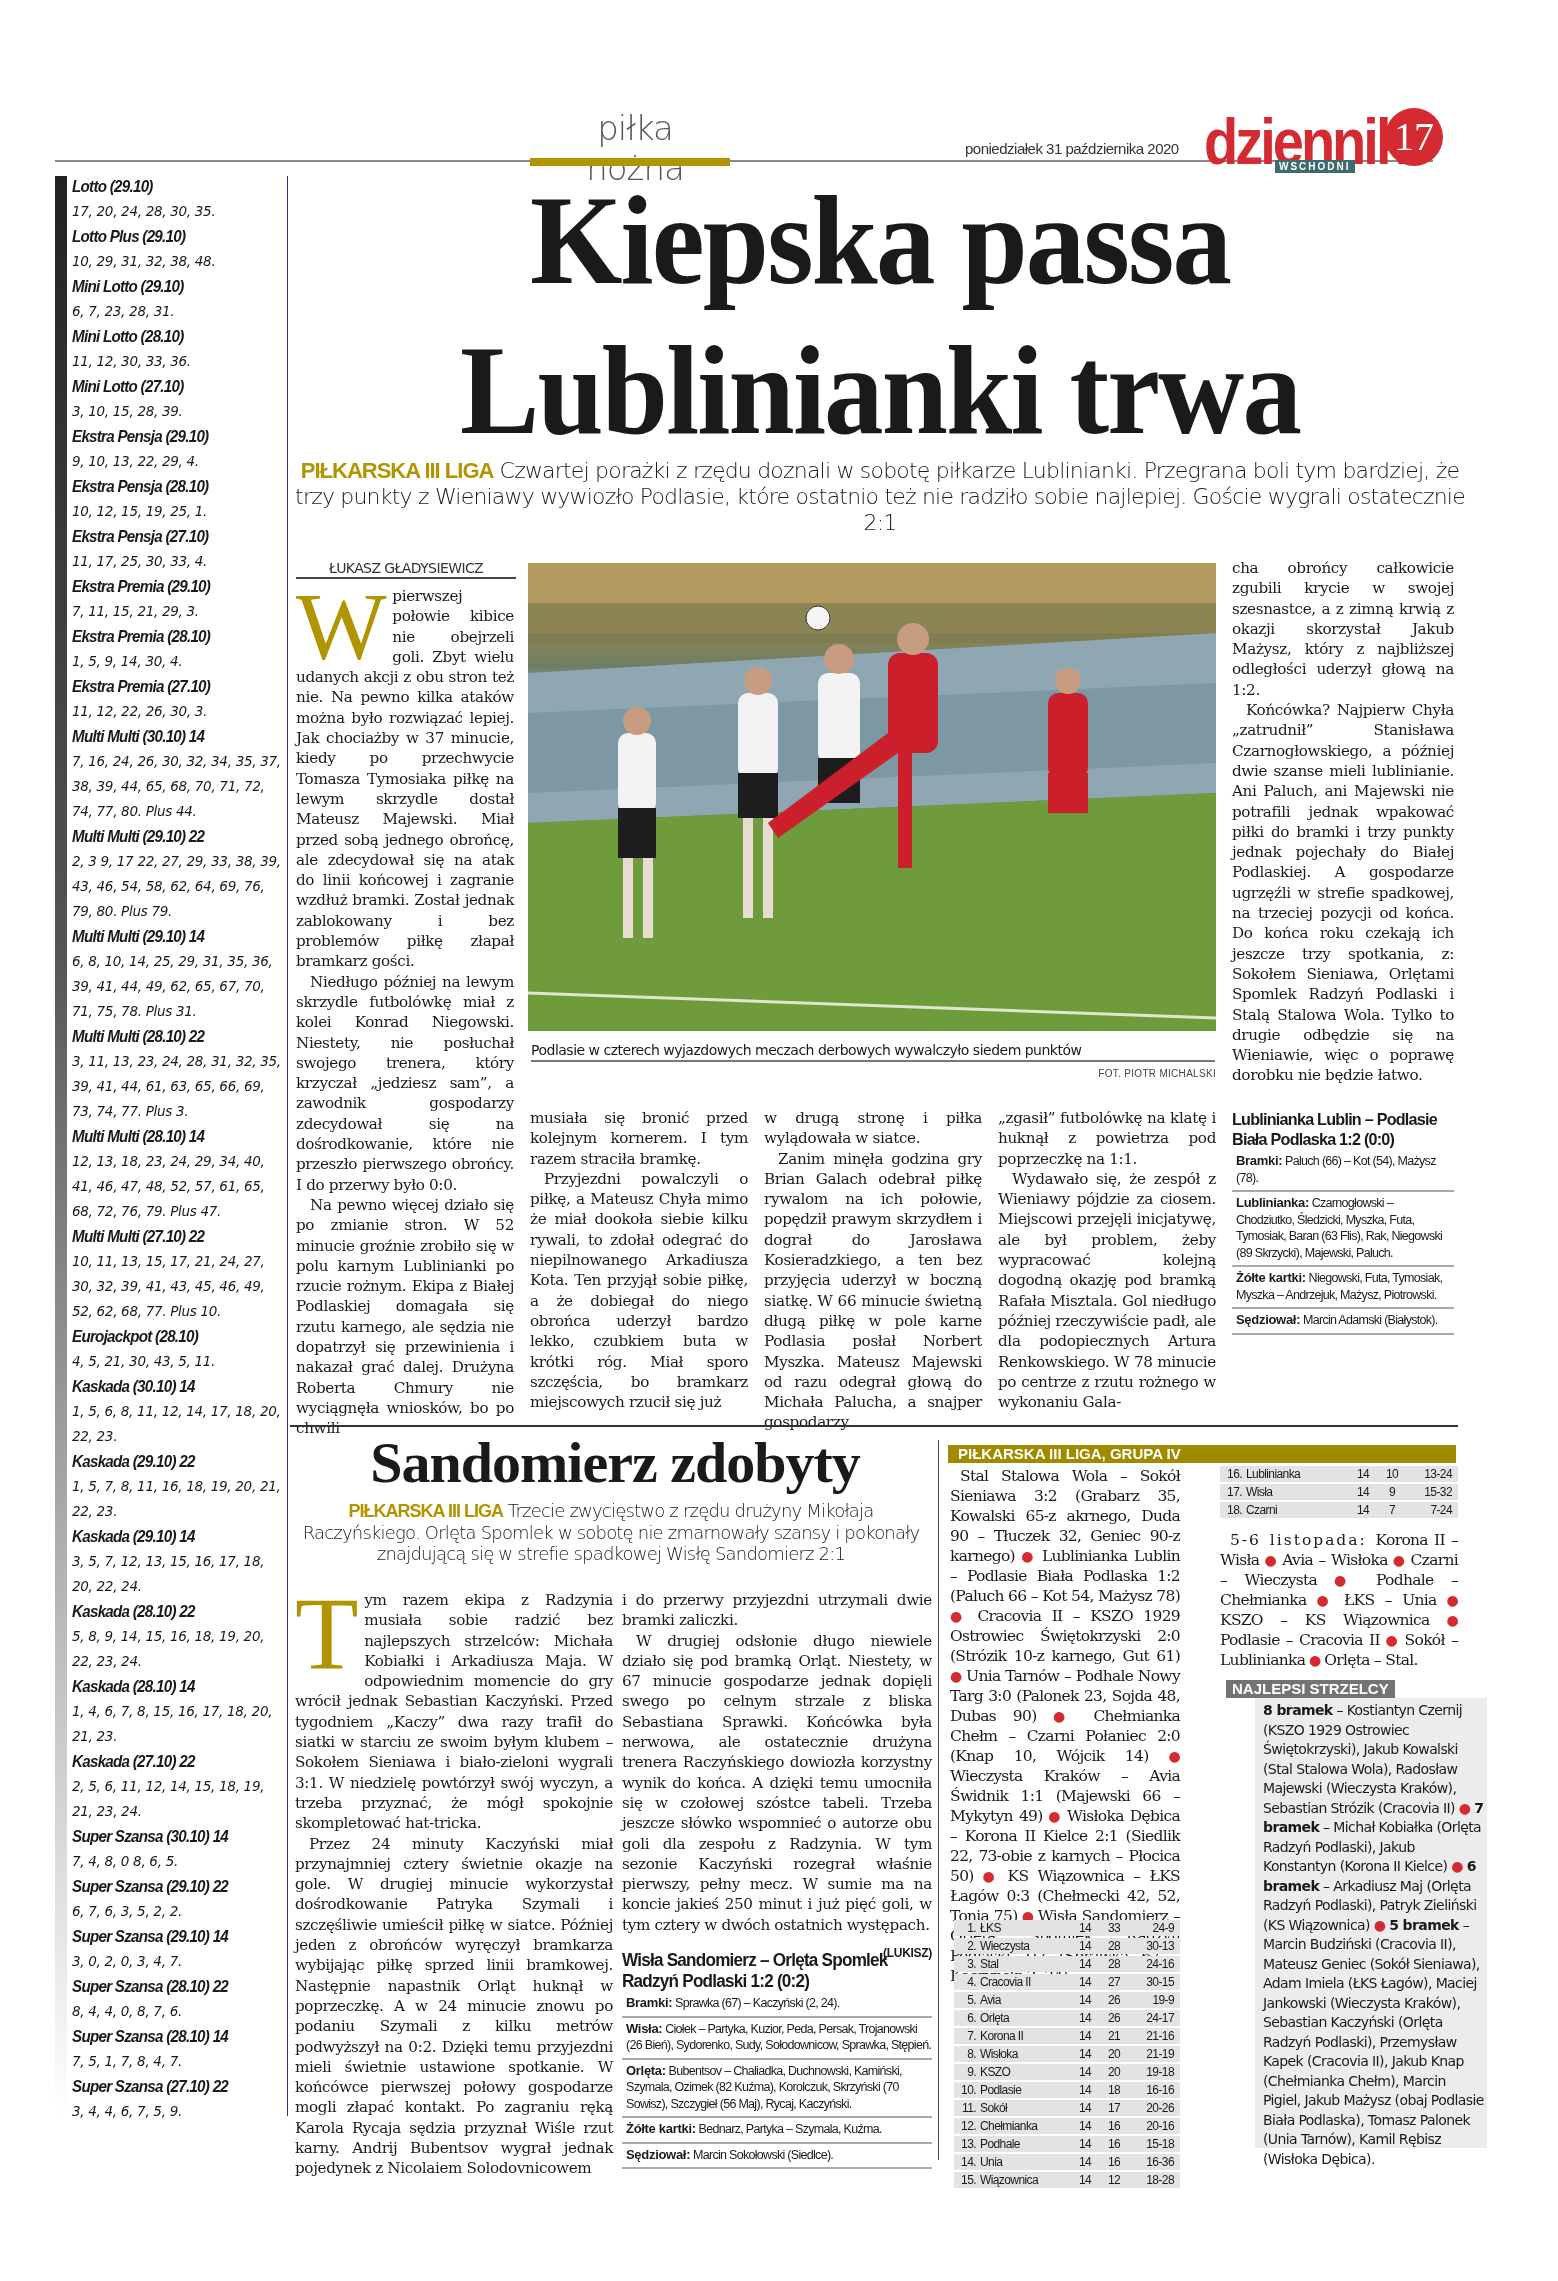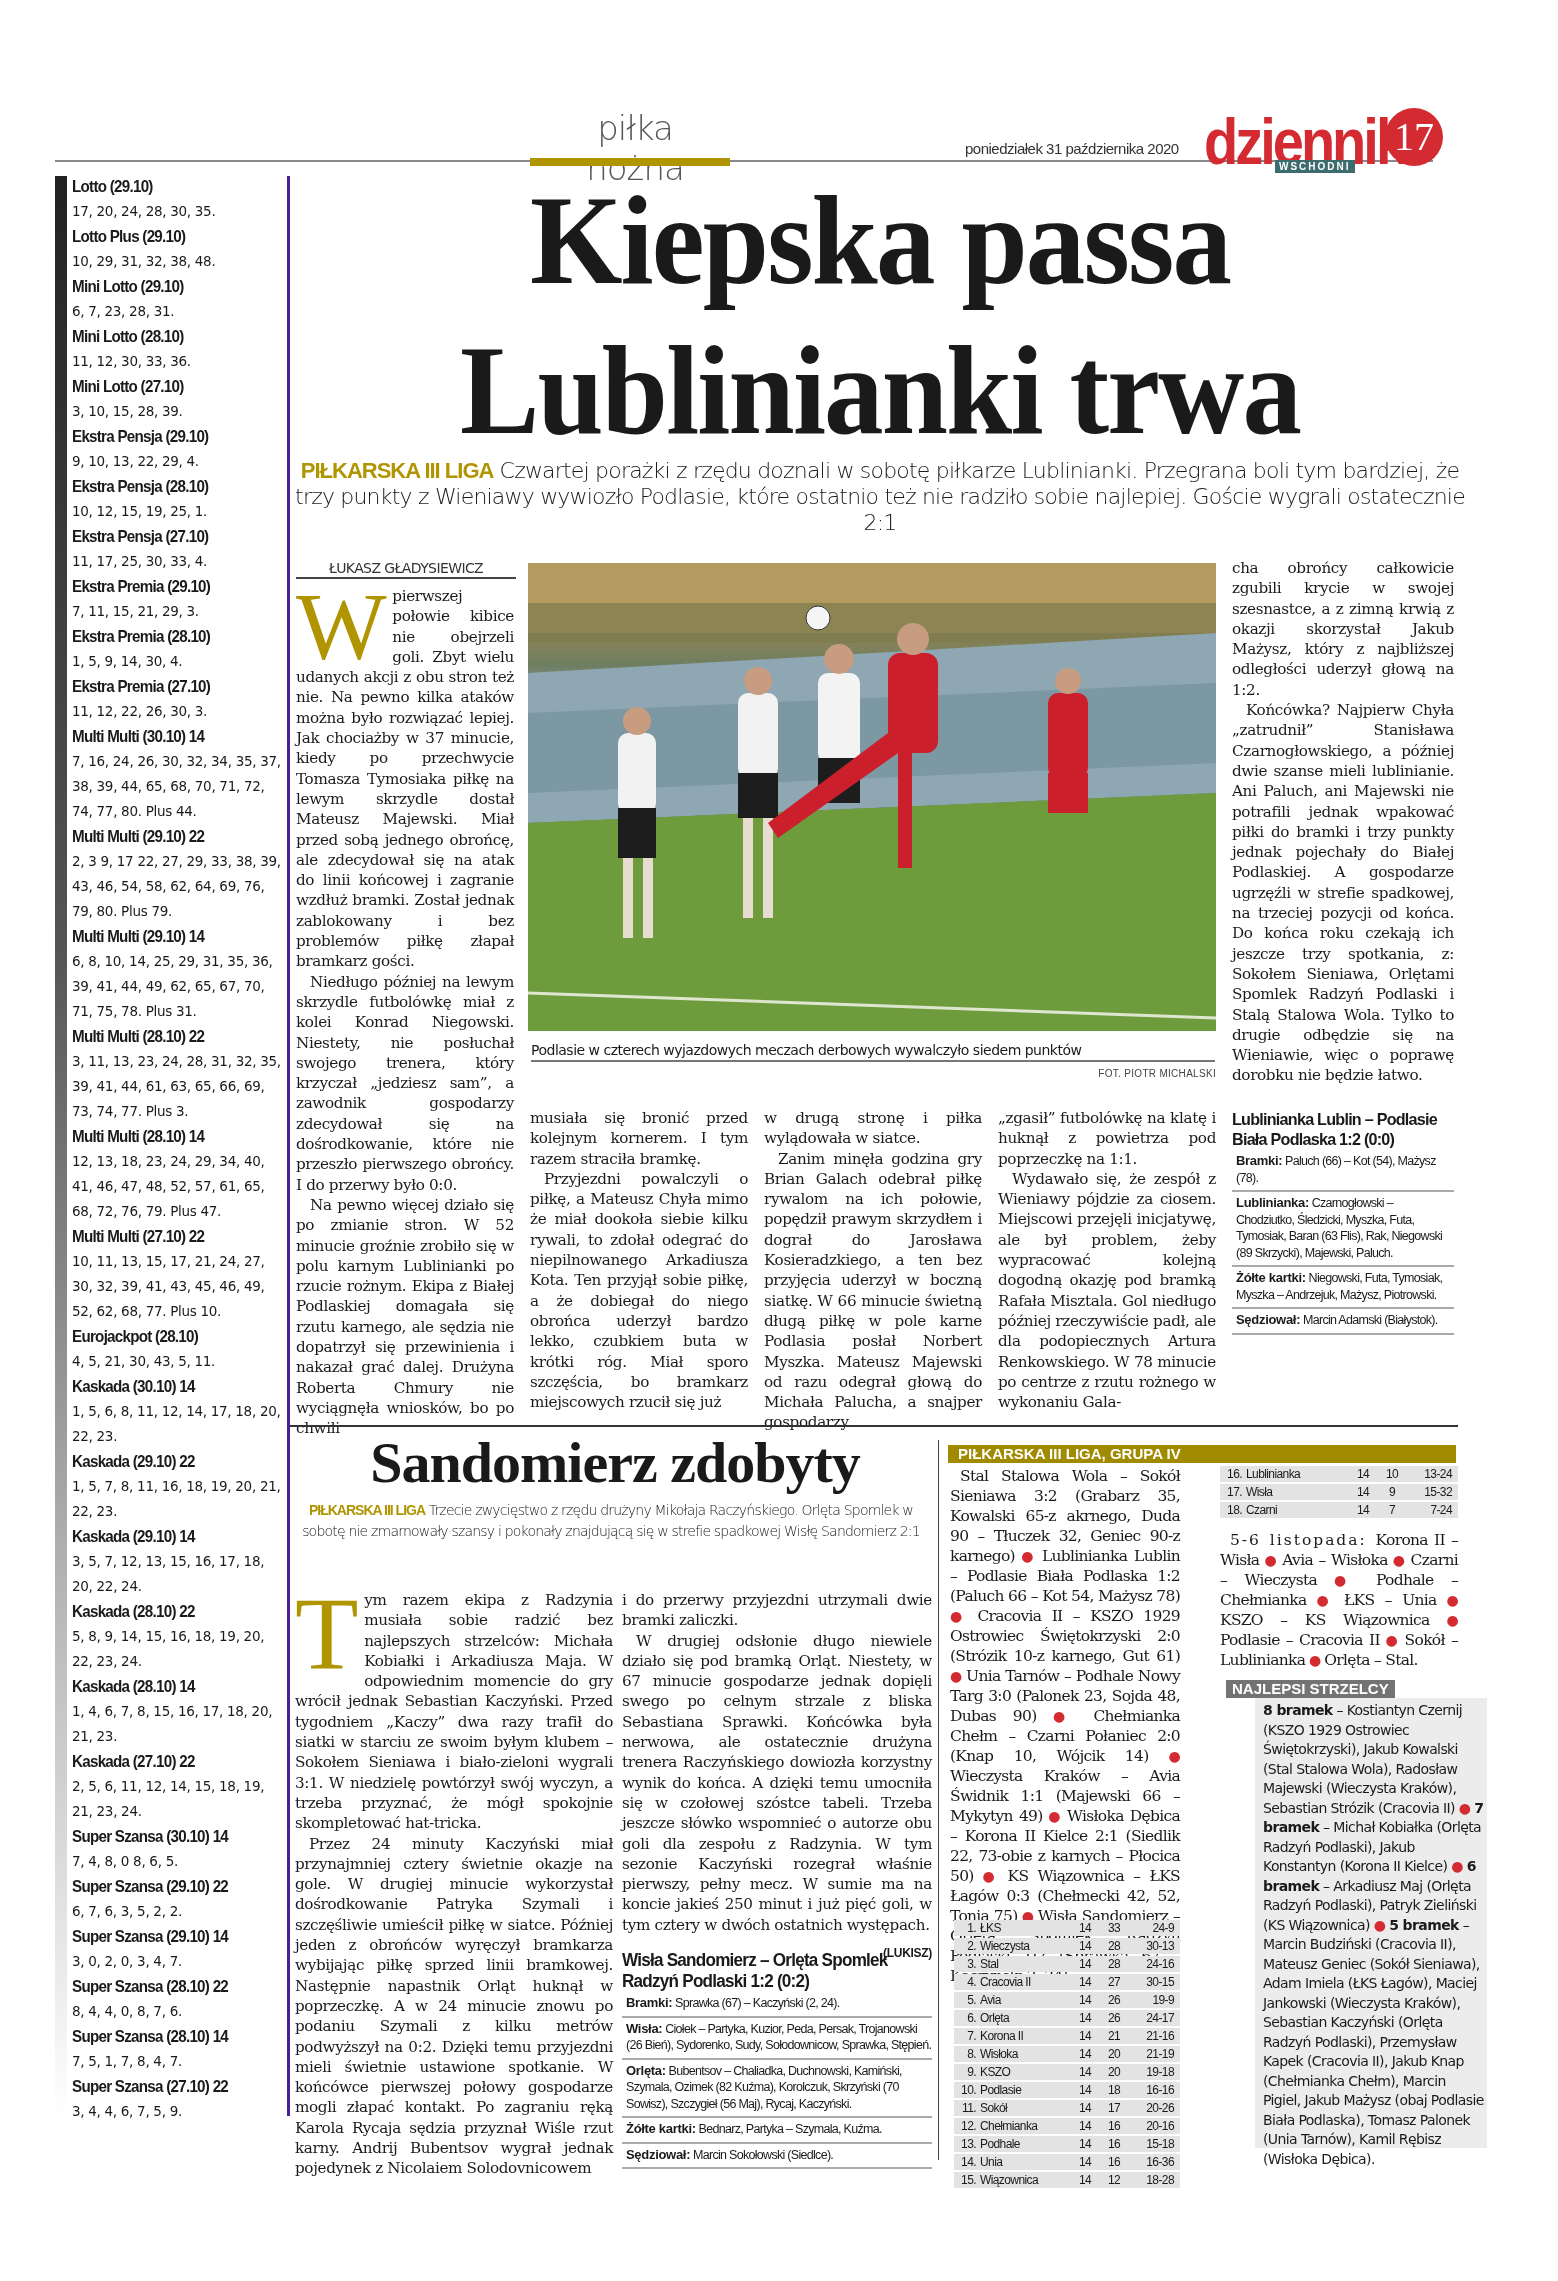--- a/index.html
+++ b/index.html
@@ -9,21 +9,21 @@
   
   #hdr-line { left:55px; top:160px; width:1378px; height:2px; background:#8a8a8a; }
   #section { left:555px; top:108px; width:160px; font-family:"DejaVu Sans", sans-serif; font-weight:200; font-size:34px; color:#555; text-align:center; letter-spacing:-1px; }
   #section-bar { left:530px; top:158px; width:200px; height:8px; background:#b09400; }
   #date { left:965px; top:140px; font-family:"Liberation Sans", sans-serif; font-size:15px; color:#333; letter-spacing:-0.5px; }
   #logo { left:1204px; top:108px; font-family:"Liberation Sans", sans-serif; font-weight:bold; font-size:56px; color:#d42a32; letter-spacing:-3px; line-height:60px; transform:scaleY(1.15); transform-origin:top left; }
   #logo-sub { left:1275px; top:160px; background:#3d6b6e; color:#fff; font-family:"Liberation Sans", sans-serif; font-size:10px; font-weight:bold; padding:1px 4px; letter-spacing:2px; }
   #pagenum { left:1385px; top:108px; width:58px; height:58px; border-radius:50%; background:#d42a32; color:#fff; font-family:"Liberation Serif", serif; font-size:40px; line-height:58px; text-align:center; }
 
   
-  #lotto { left:55px; top:176px; width:232px; height:1940px; border-right:3px solid #4c1d95; }
+  #lotto { left:55px; top:176px; width:232px; height:1940px; border-right:1px solid #4c1d95;font-style:italic; }
   #lotto-bar { position:absolute; left:0; top:0; width:12px; height:1940px; background:linear-gradient(#222 0%, #555 40%, #bbb 75%, #fff 100%); }
   #lotto-list { position:absolute; left:17px; top:-2px; width:212px; }
   .lt-title { font-family:"Liberation Sans", sans-serif; font-weight:bold; font-size:16.5px; letter-spacing:-0.8px; line-height:25px; transform:scaleX(0.92); transform-origin:left; white-space:nowrap; }
   .lt-nums { font-family:"DejaVu Sans", sans-serif; font-size:13.5px; line-height:25px; letter-spacing:-0.3px; }
 
   
   #h1 { left:300px; top:165px; width:1160px; text-align:center; font-family:"Liberation Serif", serif; font-weight:bold; font-size:128px; line-height:150px; letter-spacing:-2px; transform:scaleX(0.93); }
   #lead1 { left:295px; top:458px; width:1170px; text-align:center; font-family:"DejaVu Sans", sans-serif; font-weight:200; font-size:22px; line-height:26px; letter-spacing:-0.8px; }
   .kicker { font-family:"Liberation Sans", sans-serif; font-weight:bold; color:#b09400; letter-spacing:-1px; }
 
@@ -47,21 +47,21 @@
   .mbox .mtitle { font-weight:bold; font-size:17px; line-height:20px; letter-spacing:-0.8px; transform:scaleX(0.95); transform-origin:left; }
   .mbox .mrow { font-size:12.5px; line-height:16.5px; letter-spacing:-0.7px; border-bottom:2px solid #aaa; padding:3px 0 4px 4px; }
   .mbox .mrow b { font-size:13px; letter-spacing:-0.3px; }
   #mbox1 { left:1232px; top:1110px; width:222px; }
   #mbox2 { left:622px; top:1950px; width:310px; }
 
   #mid-rule { left:290px; top:1425px; width:1168px; height:2px; background:#333; }
 
   
   #h2 { left:300px; top:1428px; width:630px; text-align:center; font-family:"Liberation Serif", serif; font-weight:bold; font-size:58px; line-height:70px; letter-spacing:-1px; }
-  #lead2 { left:296px; top:1500px; width:630px; text-align:center; font-family:"DejaVu Sans", sans-serif; font-weight:200; font-size:14px; line-height:21px; letter-spacing:-0.8px; }
+  #lead2 { left:296px; top:1500px; width:630px; text-align:center; font-family:"DejaVu Sans", sans-serif; font-weight:200; font-size:18px; line-height:21px; letter-spacing:-0.8px; }
   #a2c1 { left:295px; top:1590px; width:318px; }
   #a2c2 { left:622px; top:1590px; width:310px; }
   .signature { text-align:right; font-family:"Liberation Sans", sans-serif; font-weight:bold; font-size:12px; margin-top:8px; letter-spacing:-0.3px; }
 
   
   #vrule2 { left:938px; top:1440px; width:1px; height:720px; background:#444; }
   #league-hdr { left:948px; top:1445px; width:508px; height:18px; background:#a08a00; color:#fff; font-family:"Liberation Sans", sans-serif; font-weight:900; font-size:15px; line-height:18px; padding-left:10px; letter-spacing:0px; box-sizing:border-box; }
   #results { left:950px; top:1466px; width:230px; font-family:"DejaVu Serif", serif; font-size:15.5px; line-height:20px; letter-spacing:-0.7px; text-align:justify; }
   #results p { margin:0; text-indent:10px; }
   .dot { color:#d42a32; font-size:14px; }

